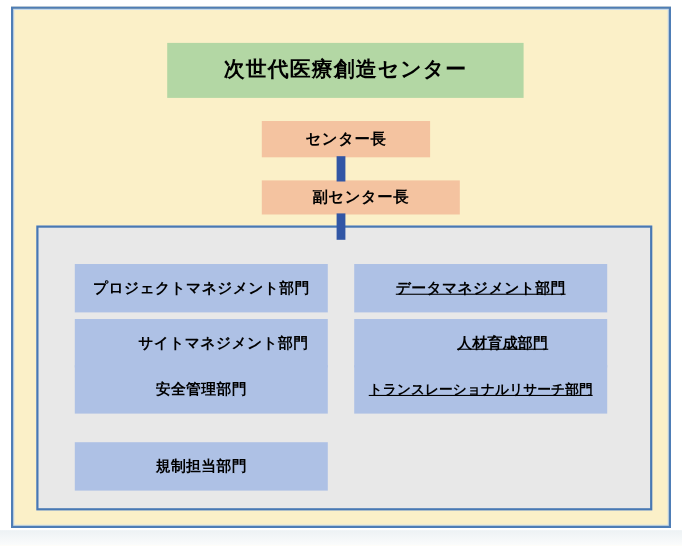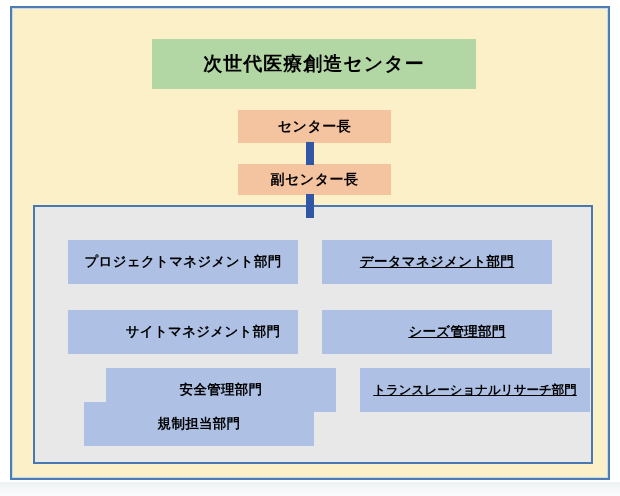--- a/index.html
+++ b/index.html
@@ -49,21 +49,21 @@
     font-size: 19px;
     letter-spacing: 1px;
   }
 
   .leader-box {
     background: #F4C3A0;
     font-size: 14px;
     letter-spacing: 0.5px;
   }
   .director-box { left: 238px; top: 110px; width: 153px; height: 33px; }
-  .deputy-box   { left: 238px; top: 164px; width: 153px; height: 31px; }
+  .deputy-box   { left: 238px; top: 164px; width: 180px; height: 31px; }
 
   .connector {
     position: absolute;
     width: 8px;
     background: #3156A5;
     z-index: 3;
   }
   .connector-1 { left: 306px; top: 142px; height: 23px; }
   .connector-2 { left: 306px; top: 194px; height: 24px; }
 
@@ -79,23 +79,23 @@
   .dept-box {
     background: #AEC1E5;
     width: 230px; height: 44px;
     font-size: 13.5px;
     letter-spacing: 0.3px;
     z-index: 2;
   }
   .col-left  { left: 68px; }
   .col-right { left: 322px; text-decoration: underline; }
   .row-1 { top: 240px; }
-  .row-2 { top: 310px; padding-left: 40px; }
-  .row-3 { top: 368px; margin-left: 38px; }
-  .row-4 { top: 402px; margin-left: 16px; }
+  .row-2 { top: 290px; padding-left: 40px; }
+  .row-3 { top: 332px; }
+  .row-4 { top: 402px; }
   .dept-long { font-size: 12.5px; letter-spacing: 0; text-align: right; }
 </style>
 </head>
 <body>
 
 <div class="canvas">
 
   <div class="slide"></div>
   <div class="bottom-strip"></div>
 
@@ -114,18 +114,18 @@
   <div class="box dept-box col-left row-1">プロジェクトマネジメント部門</div>
 
   <div class="box dept-box col-left row-2">サイトマネジメント部門</div>
 
   <div class="box dept-box col-left row-3">安全管理部門</div>
 
   <div class="box dept-box col-left row-4">規制担当部門</div>
 
   <div class="box dept-box col-right row-1">データマネジメント部門</div>
 
-  <div class="box dept-box col-right row-2">シーズ管理部門</div>
+  <div class="box dept-box col-right row-2">人材育成部門</div>
 
   <div class="box dept-box col-right row-3 dept-long">トランスレーショナルリサーチ部門</div>
 
 
 </div>
 
 </body></html>

